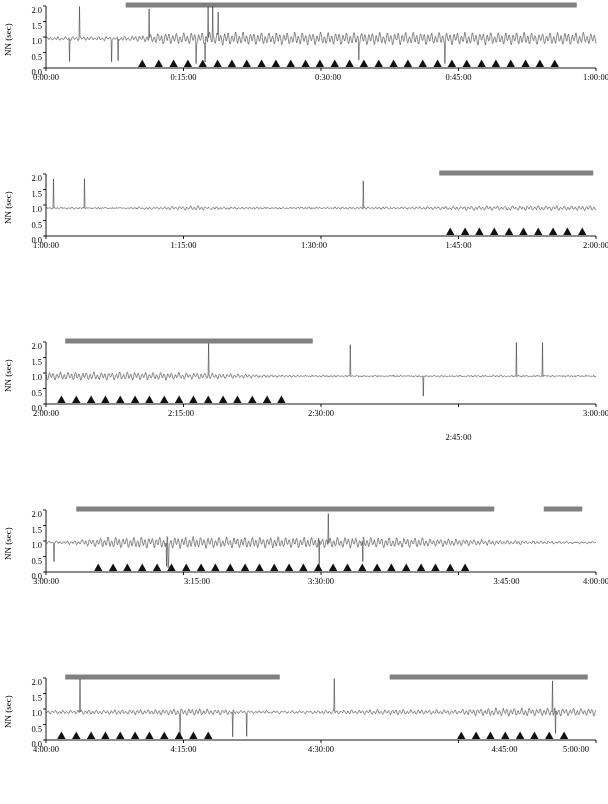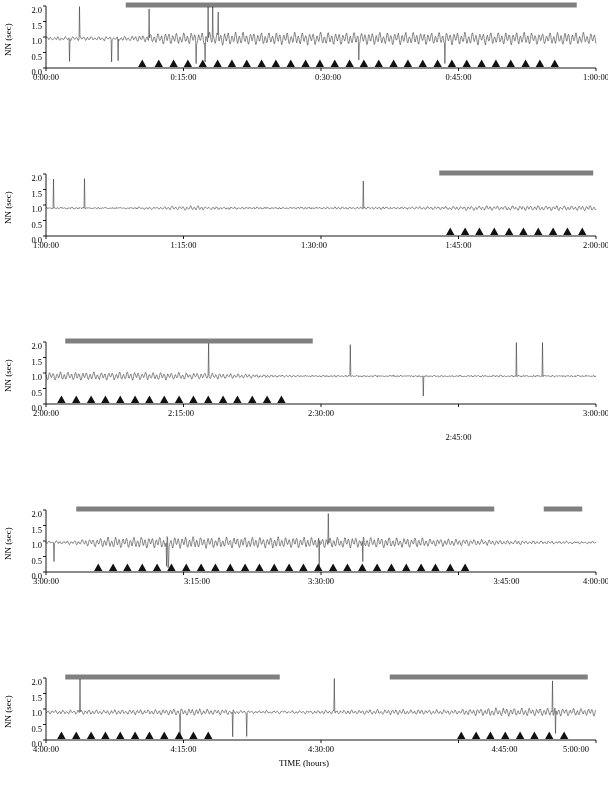--- a/index.html
+++ b/index.html
@@ -290,14 +290,13 @@
         </svg>
         <div class="xticks" style="top: 73px;">
           <span style="left: 46px;">4:00:00</span>
           <span style="left: 183.5px; text-align: right;">4:15:00</span>
           <span style="left: 321px;">4:30:00</span>
           <span style="left: 458.5px; margin-left: 46px;">4:45:00</span>
           <span style="left: 576px;">5:00:00</span>
         </div>
       </div>
     </div>
-  <div class="xaxislabel" style="top: 758px;">TIME (hours)</div>
 </div>
 
 </body></html>

